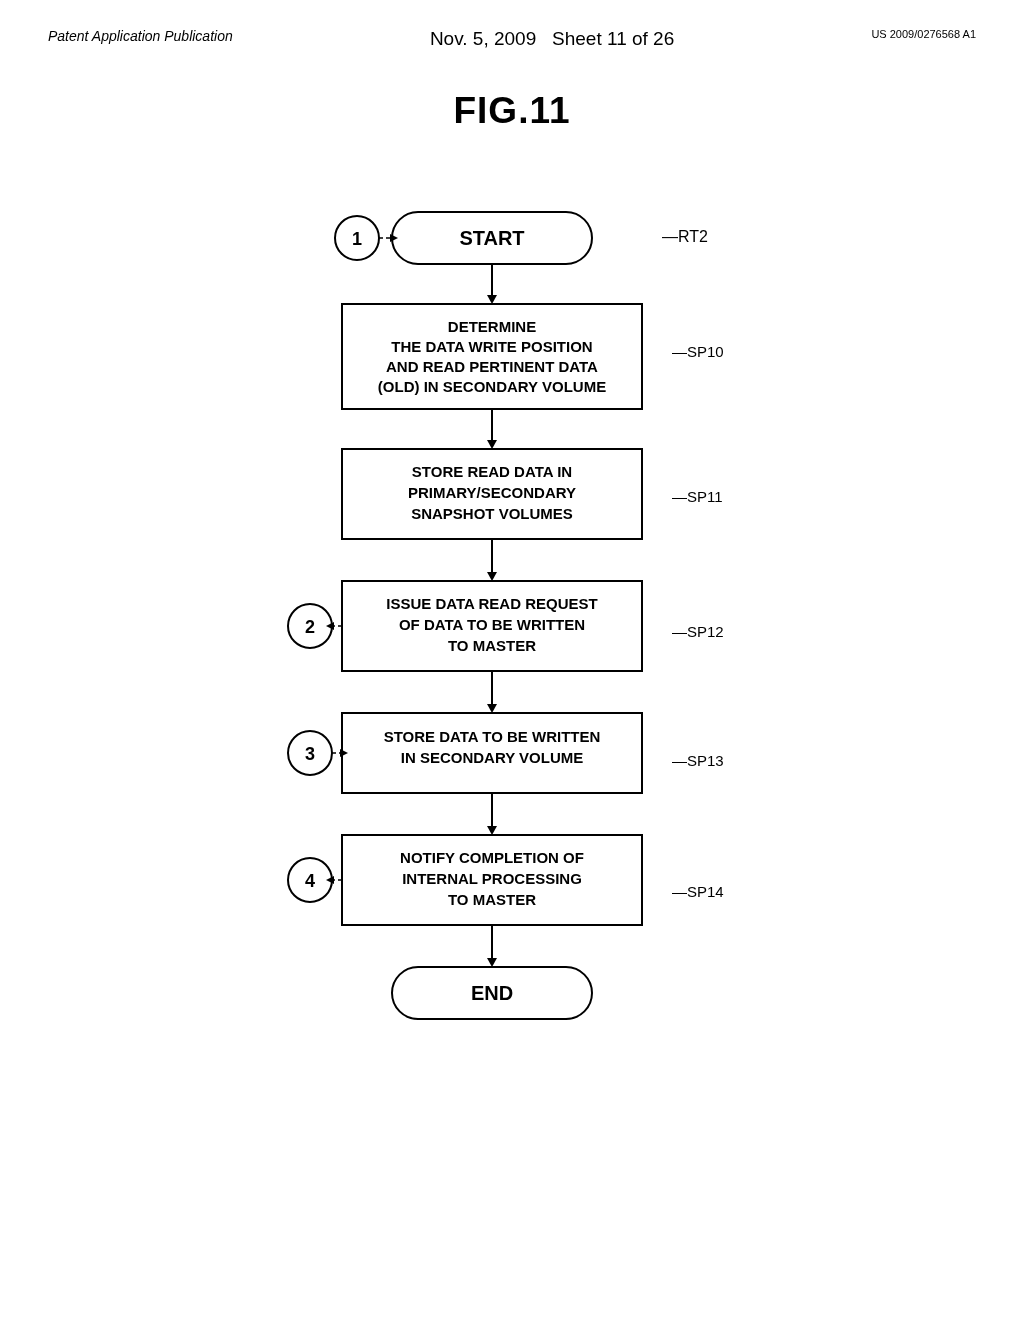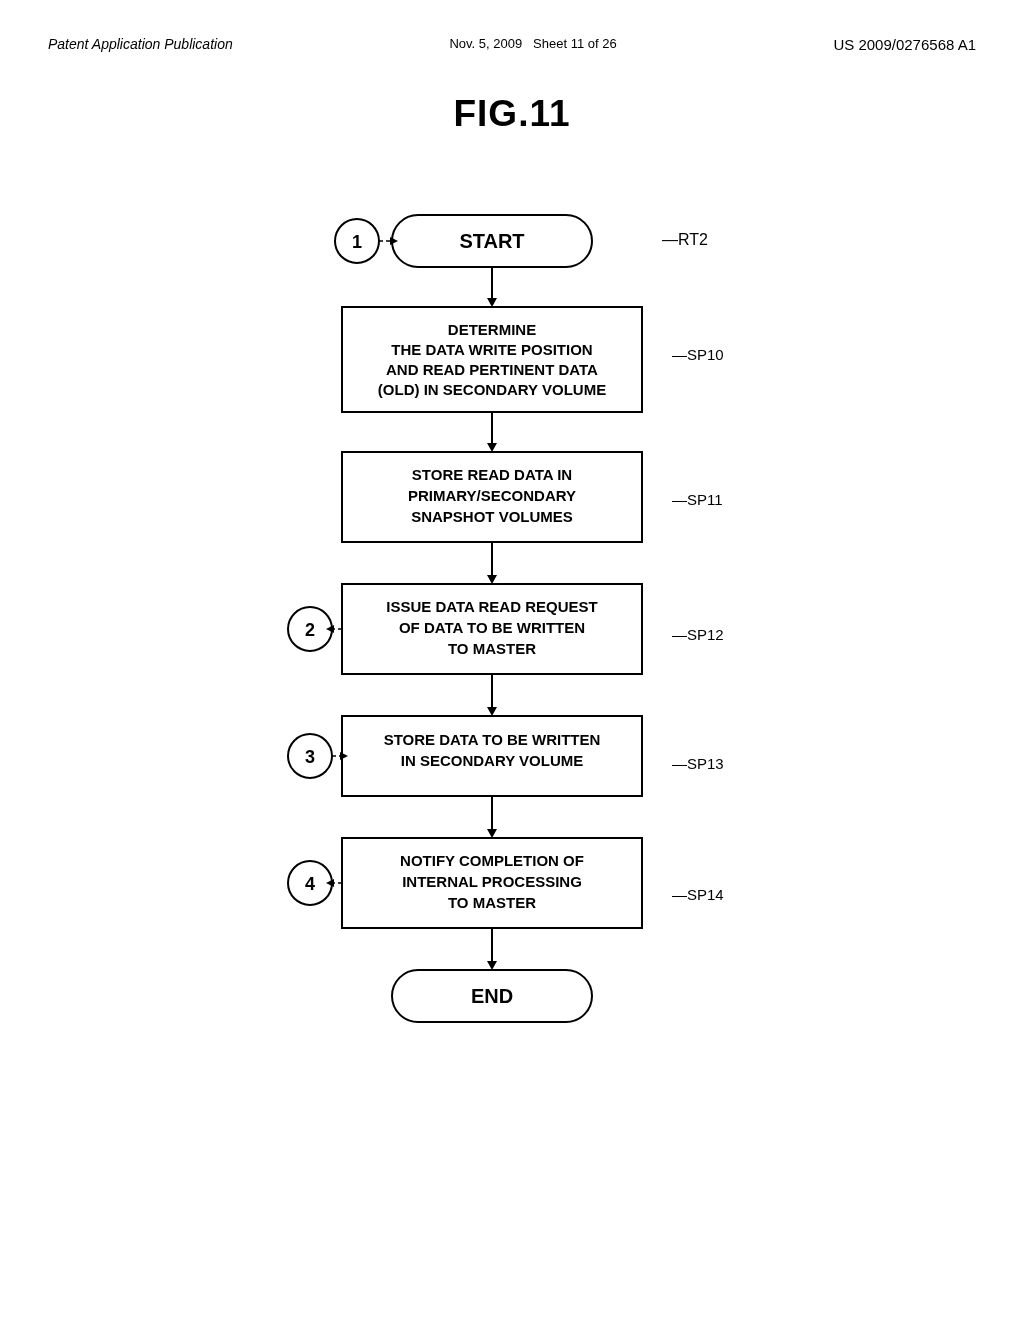--- a/index.html
+++ b/index.html
@@ -10,34 +10,34 @@
       font-family: Arial, sans-serif;
       overflow: hidden;
       position: relative;
     }
 
     
     .header {
       display: flex;
       justify-content: space-between;
       align-items: flex-start;
-      padding: 36px 48px 0 48px;
+      padding: 28px 48px 0 48px;
       font-size: 13px;
       color: #000;
     }
     .header-left {
       font-style: italic;
       font-size: 14px;
     }
     .header-center {
-      font-size: 13px;
+      font-size: 19px;
       text-align: left;
     }
     .header-right {
-      font-size: 15px;
+      font-size: 11px;
     }
 
     
     .fig-title {
       text-align: center;
       font-size: 37px;
       font-weight: bold;
       margin-top: 40px;
       letter-spacing: 1px;
     }

